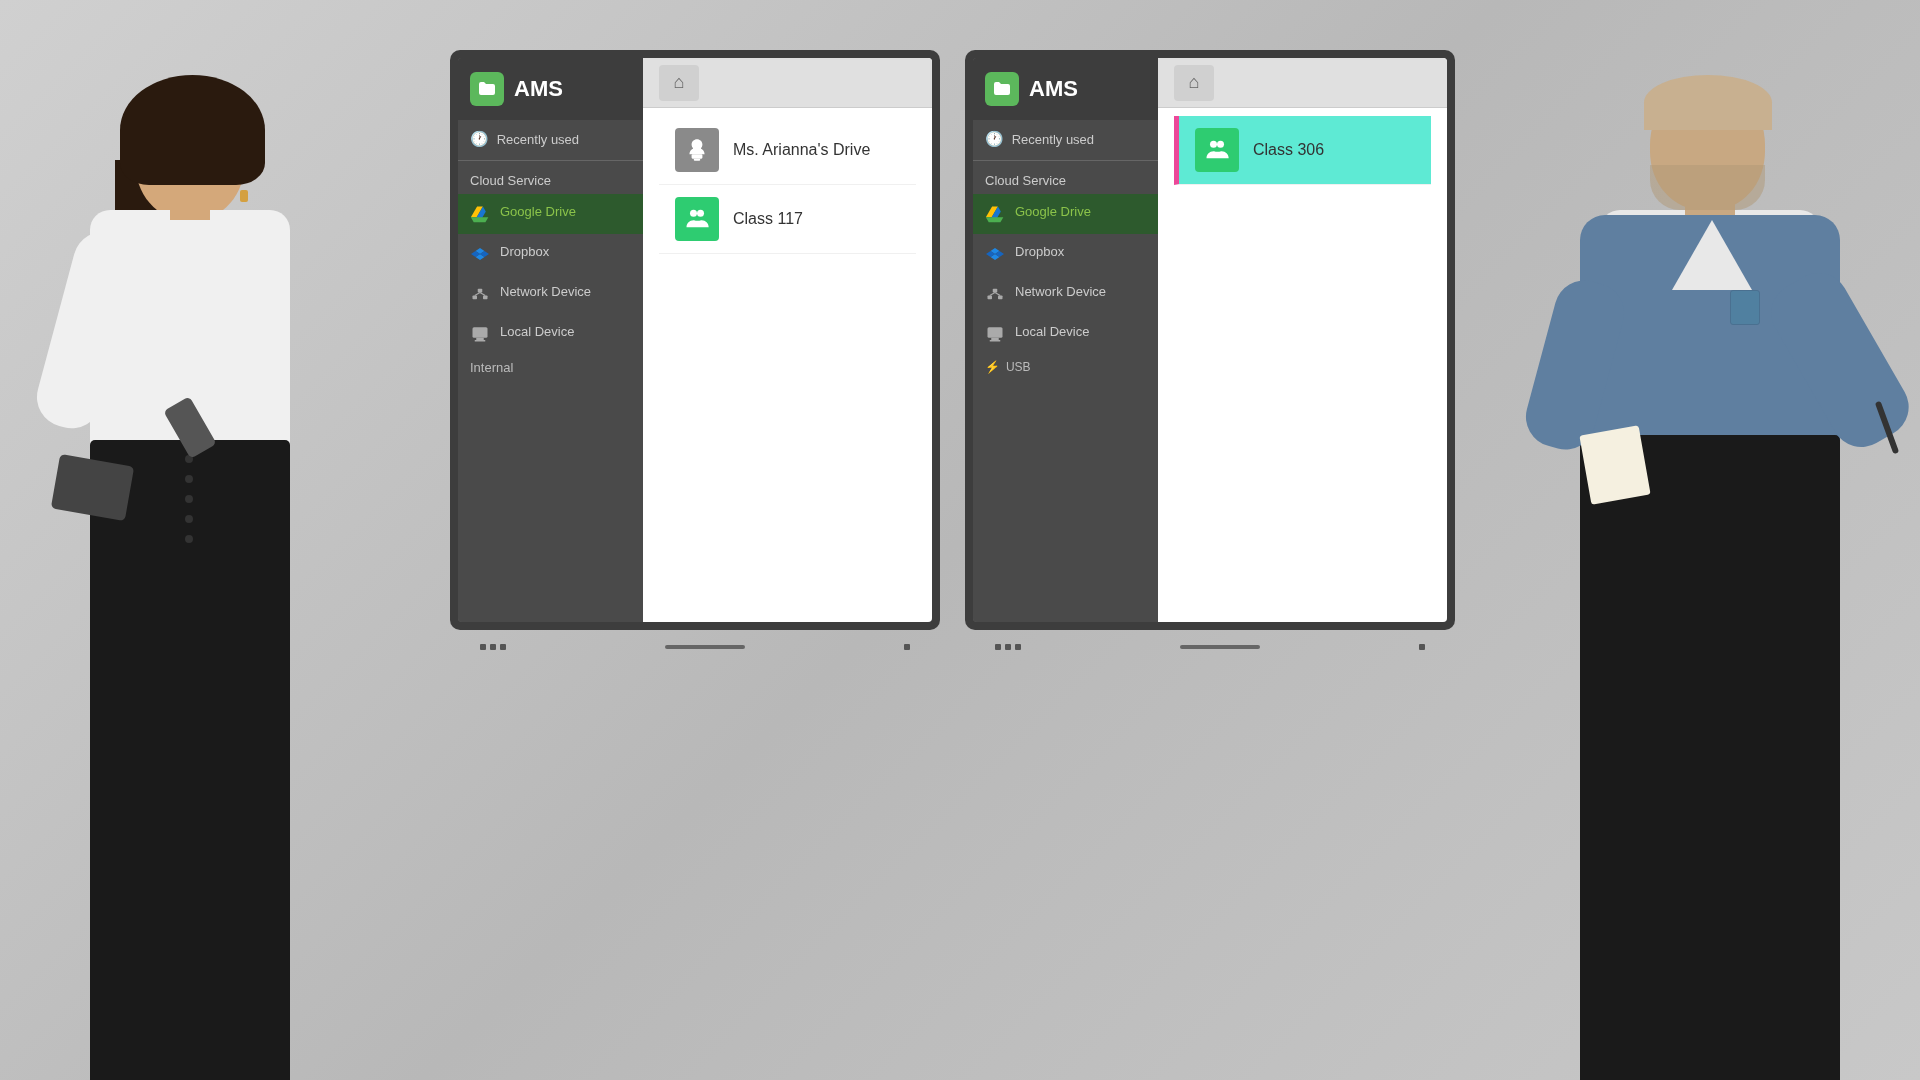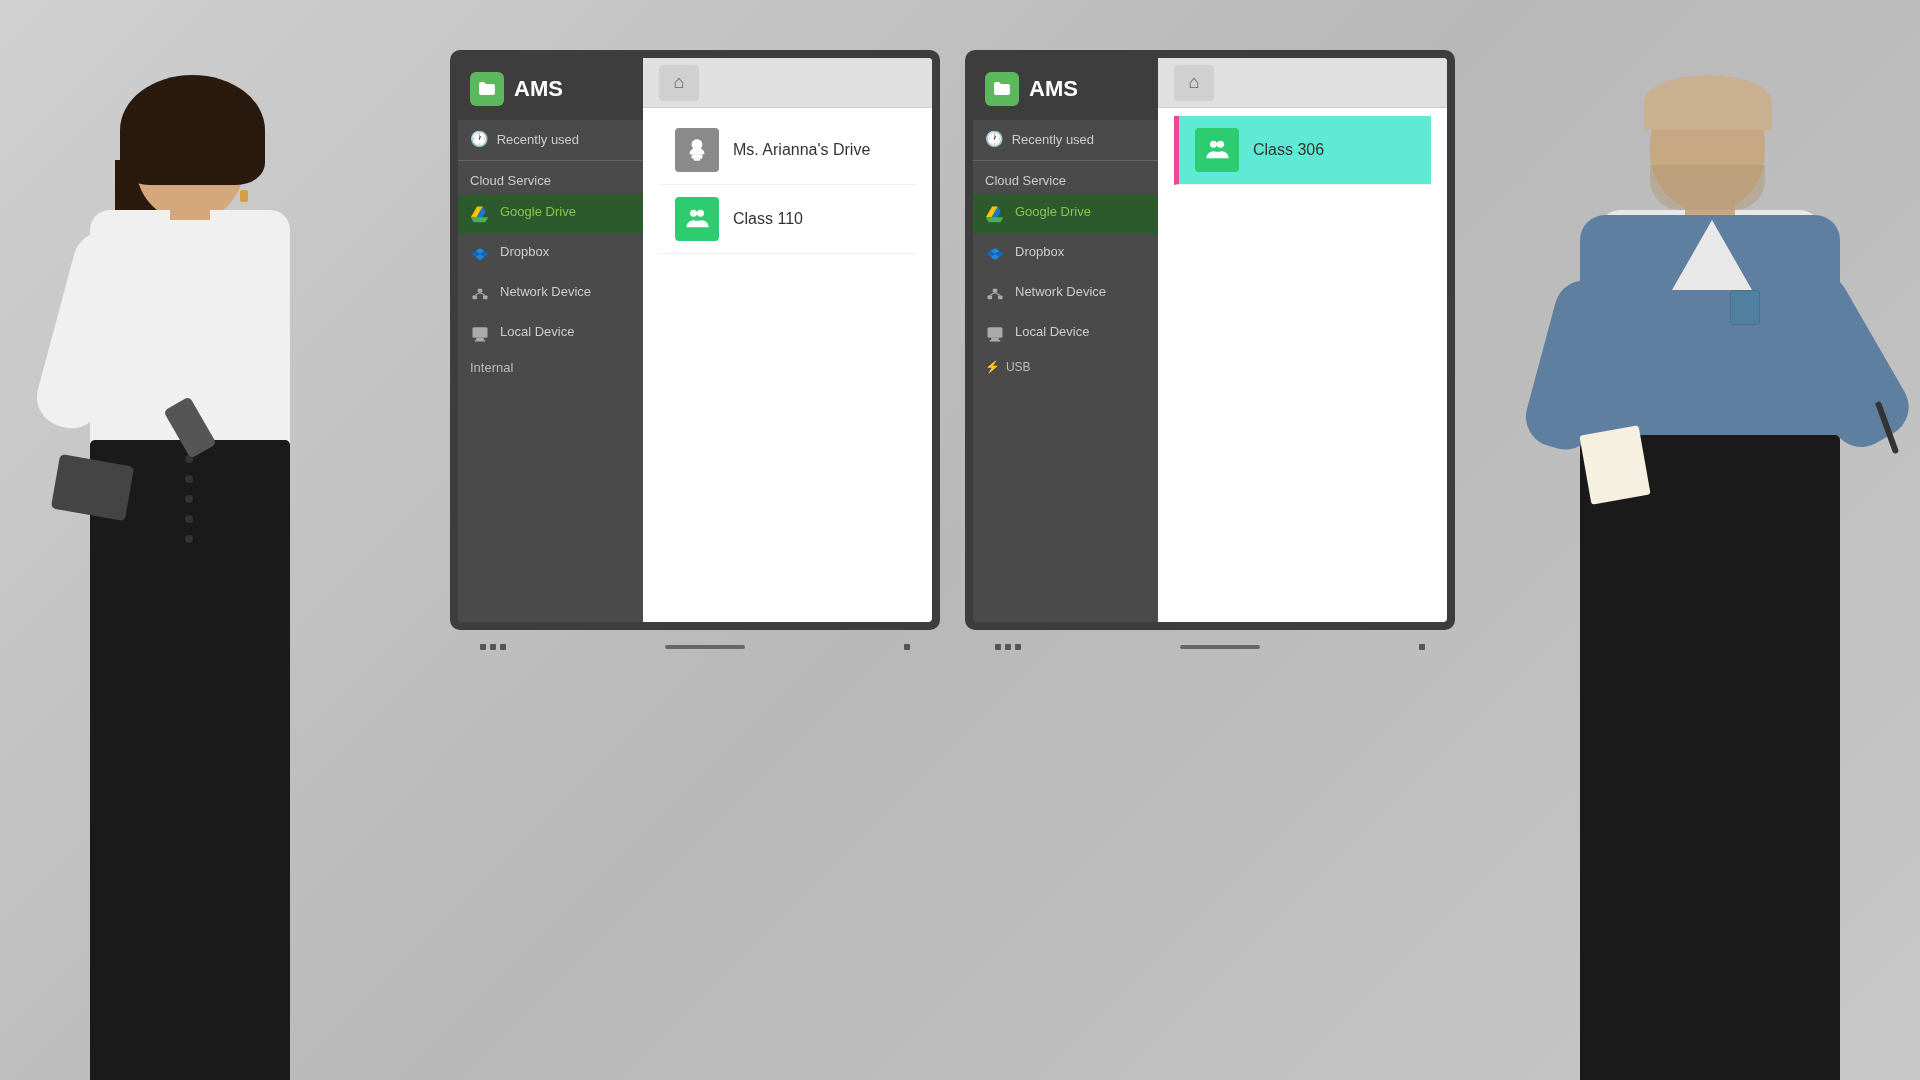--- a/index.html
+++ b/index.html
@@ -332,21 +332,21 @@
             </div>
 
             <div class="file-item">
               <div class="file-icon-box green">
                 <svg viewBox="0 0 24 24" width="28" height="28" fill="white">
                   <circle cx="9" cy="7" r="3"></circle>
                   <circle cx="15" cy="7" r="3"></circle>
                   <path d="M3 19c0-3.3 2.7-6 6-6h.5c.9.3 1.9.5 3 .5s2.1-.2 3-.5H16c3.3 0 6 2.7 6 6H3z"></path>
                 </svg>
               </div>
-              <span class="file-name">Class 110</span>
+              <span class="file-name">Class 117</span>
             </div>
 
           </div>
         </div>
       </div>
     </div>
     <div class="monitor-footer">
       <div class="port-dots">
         <div class="port-dot"></div>
         <div class="port-dot"></div>

